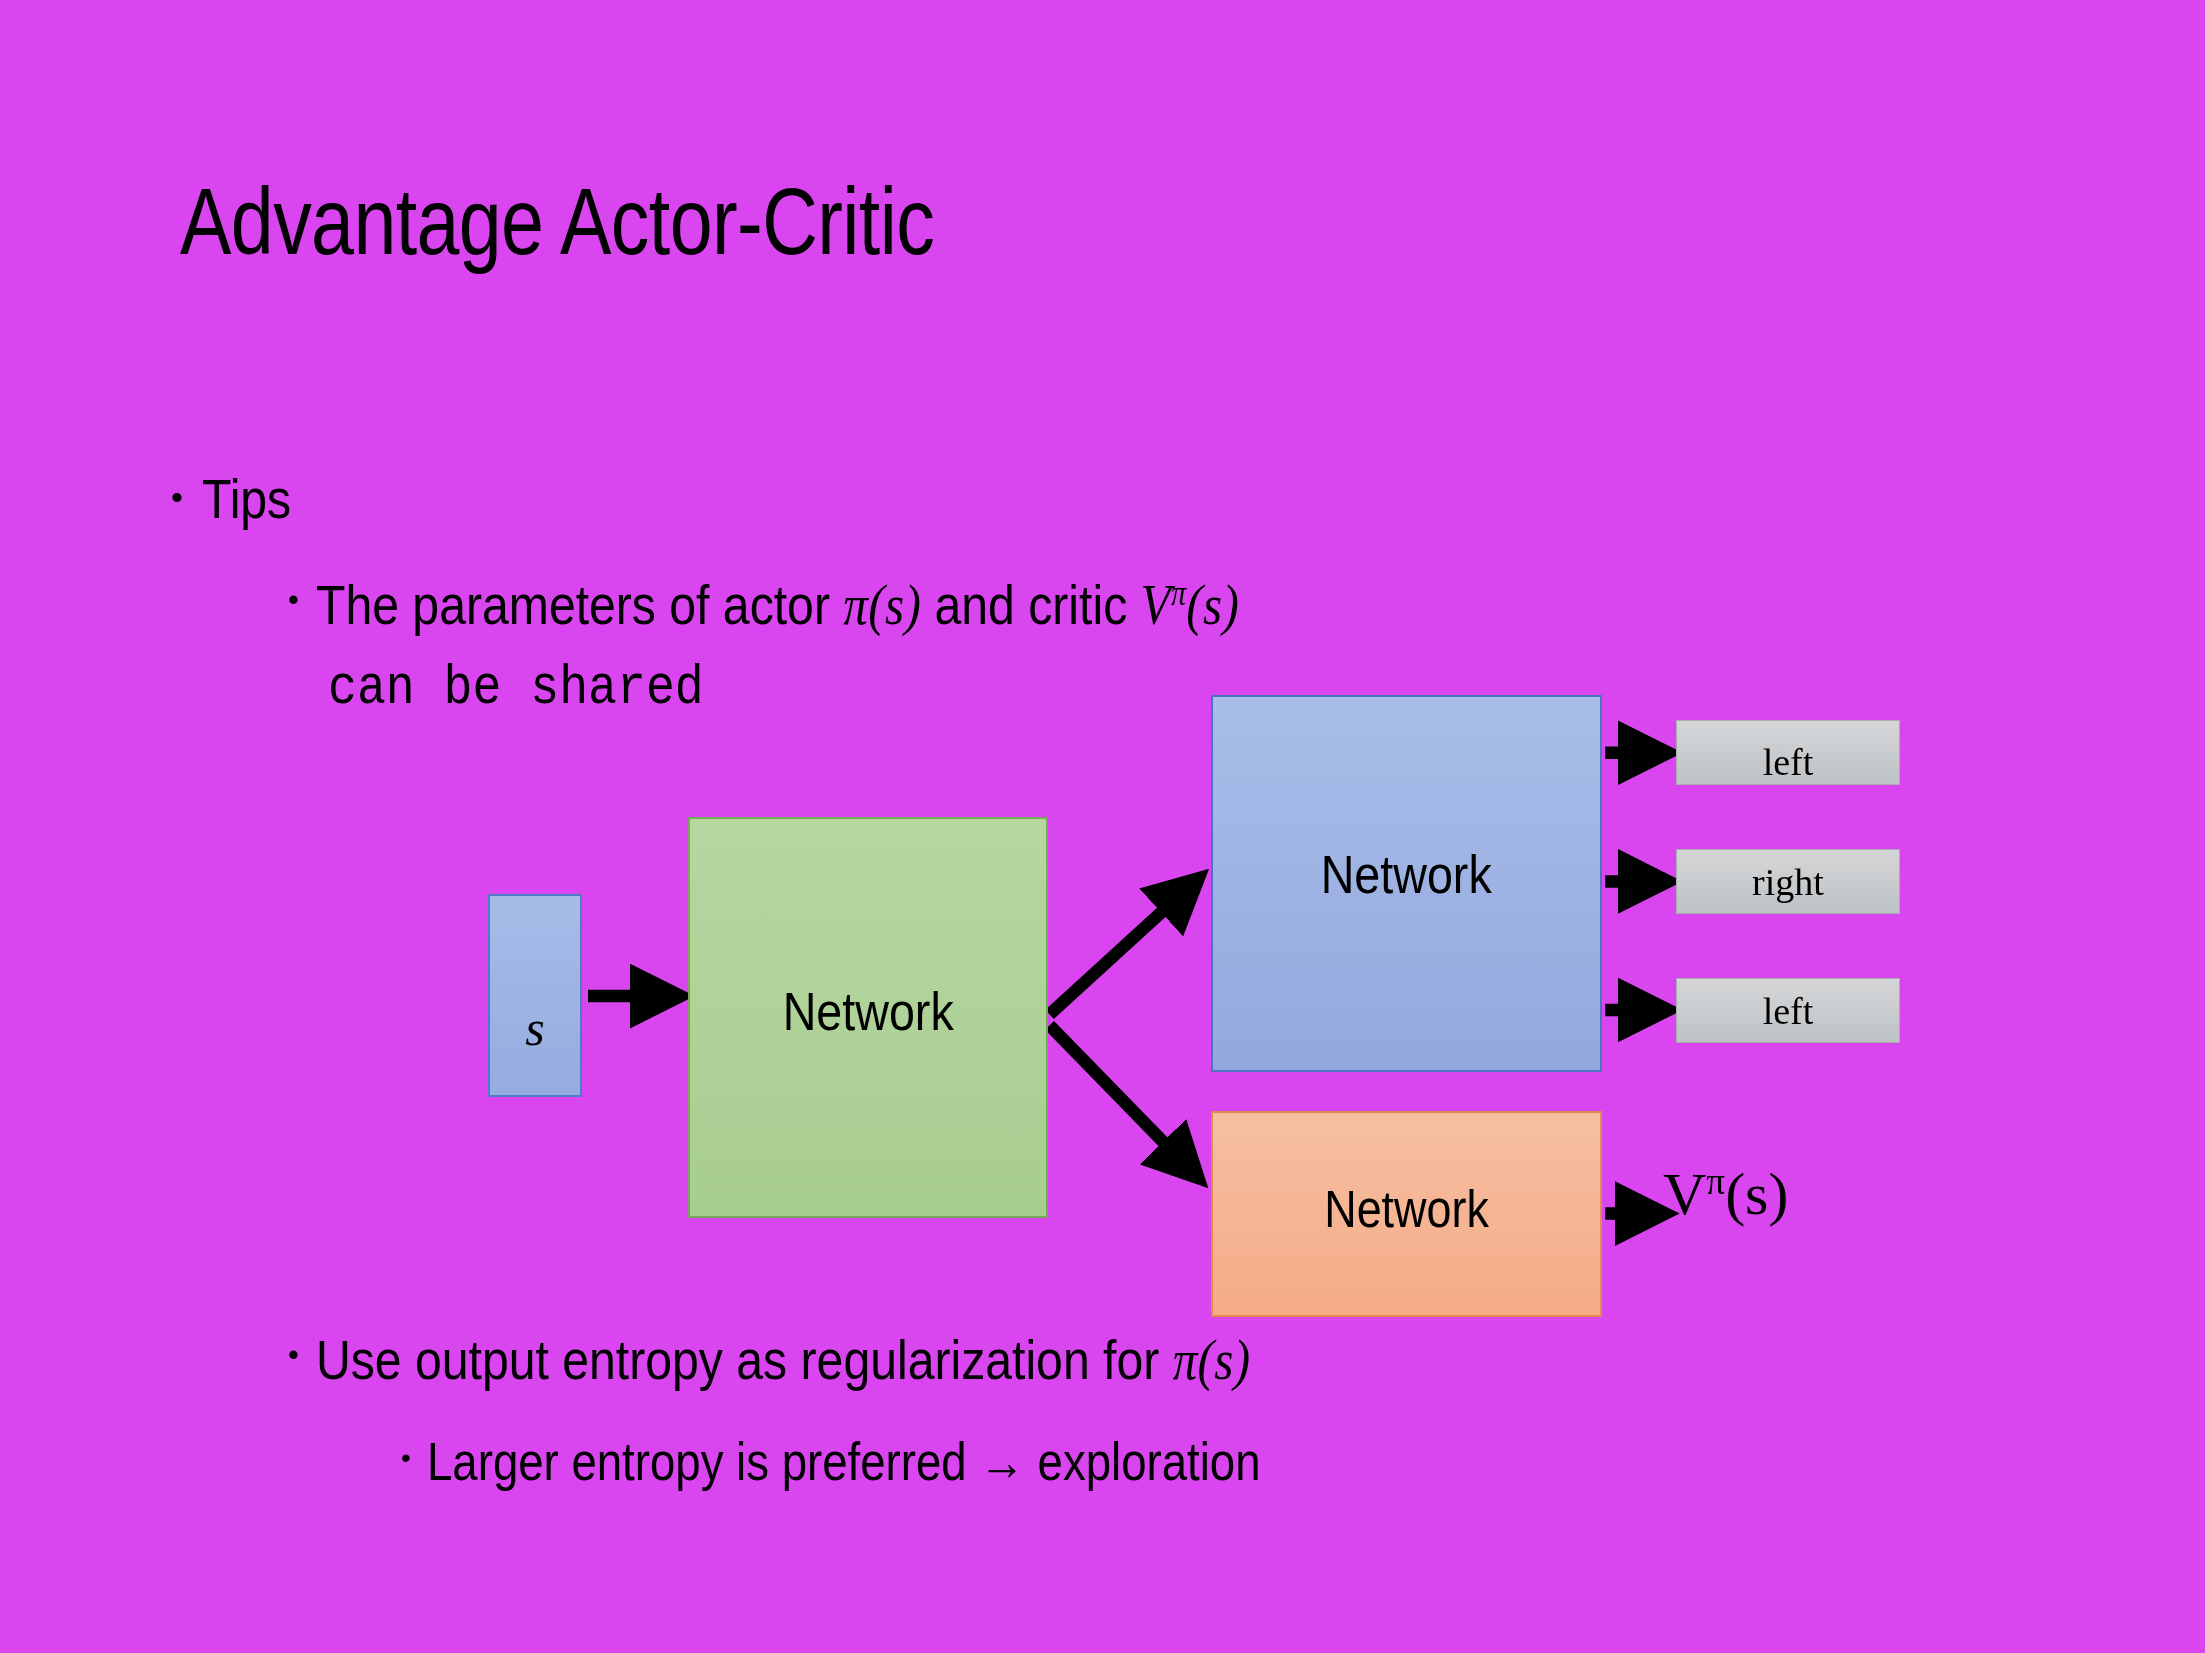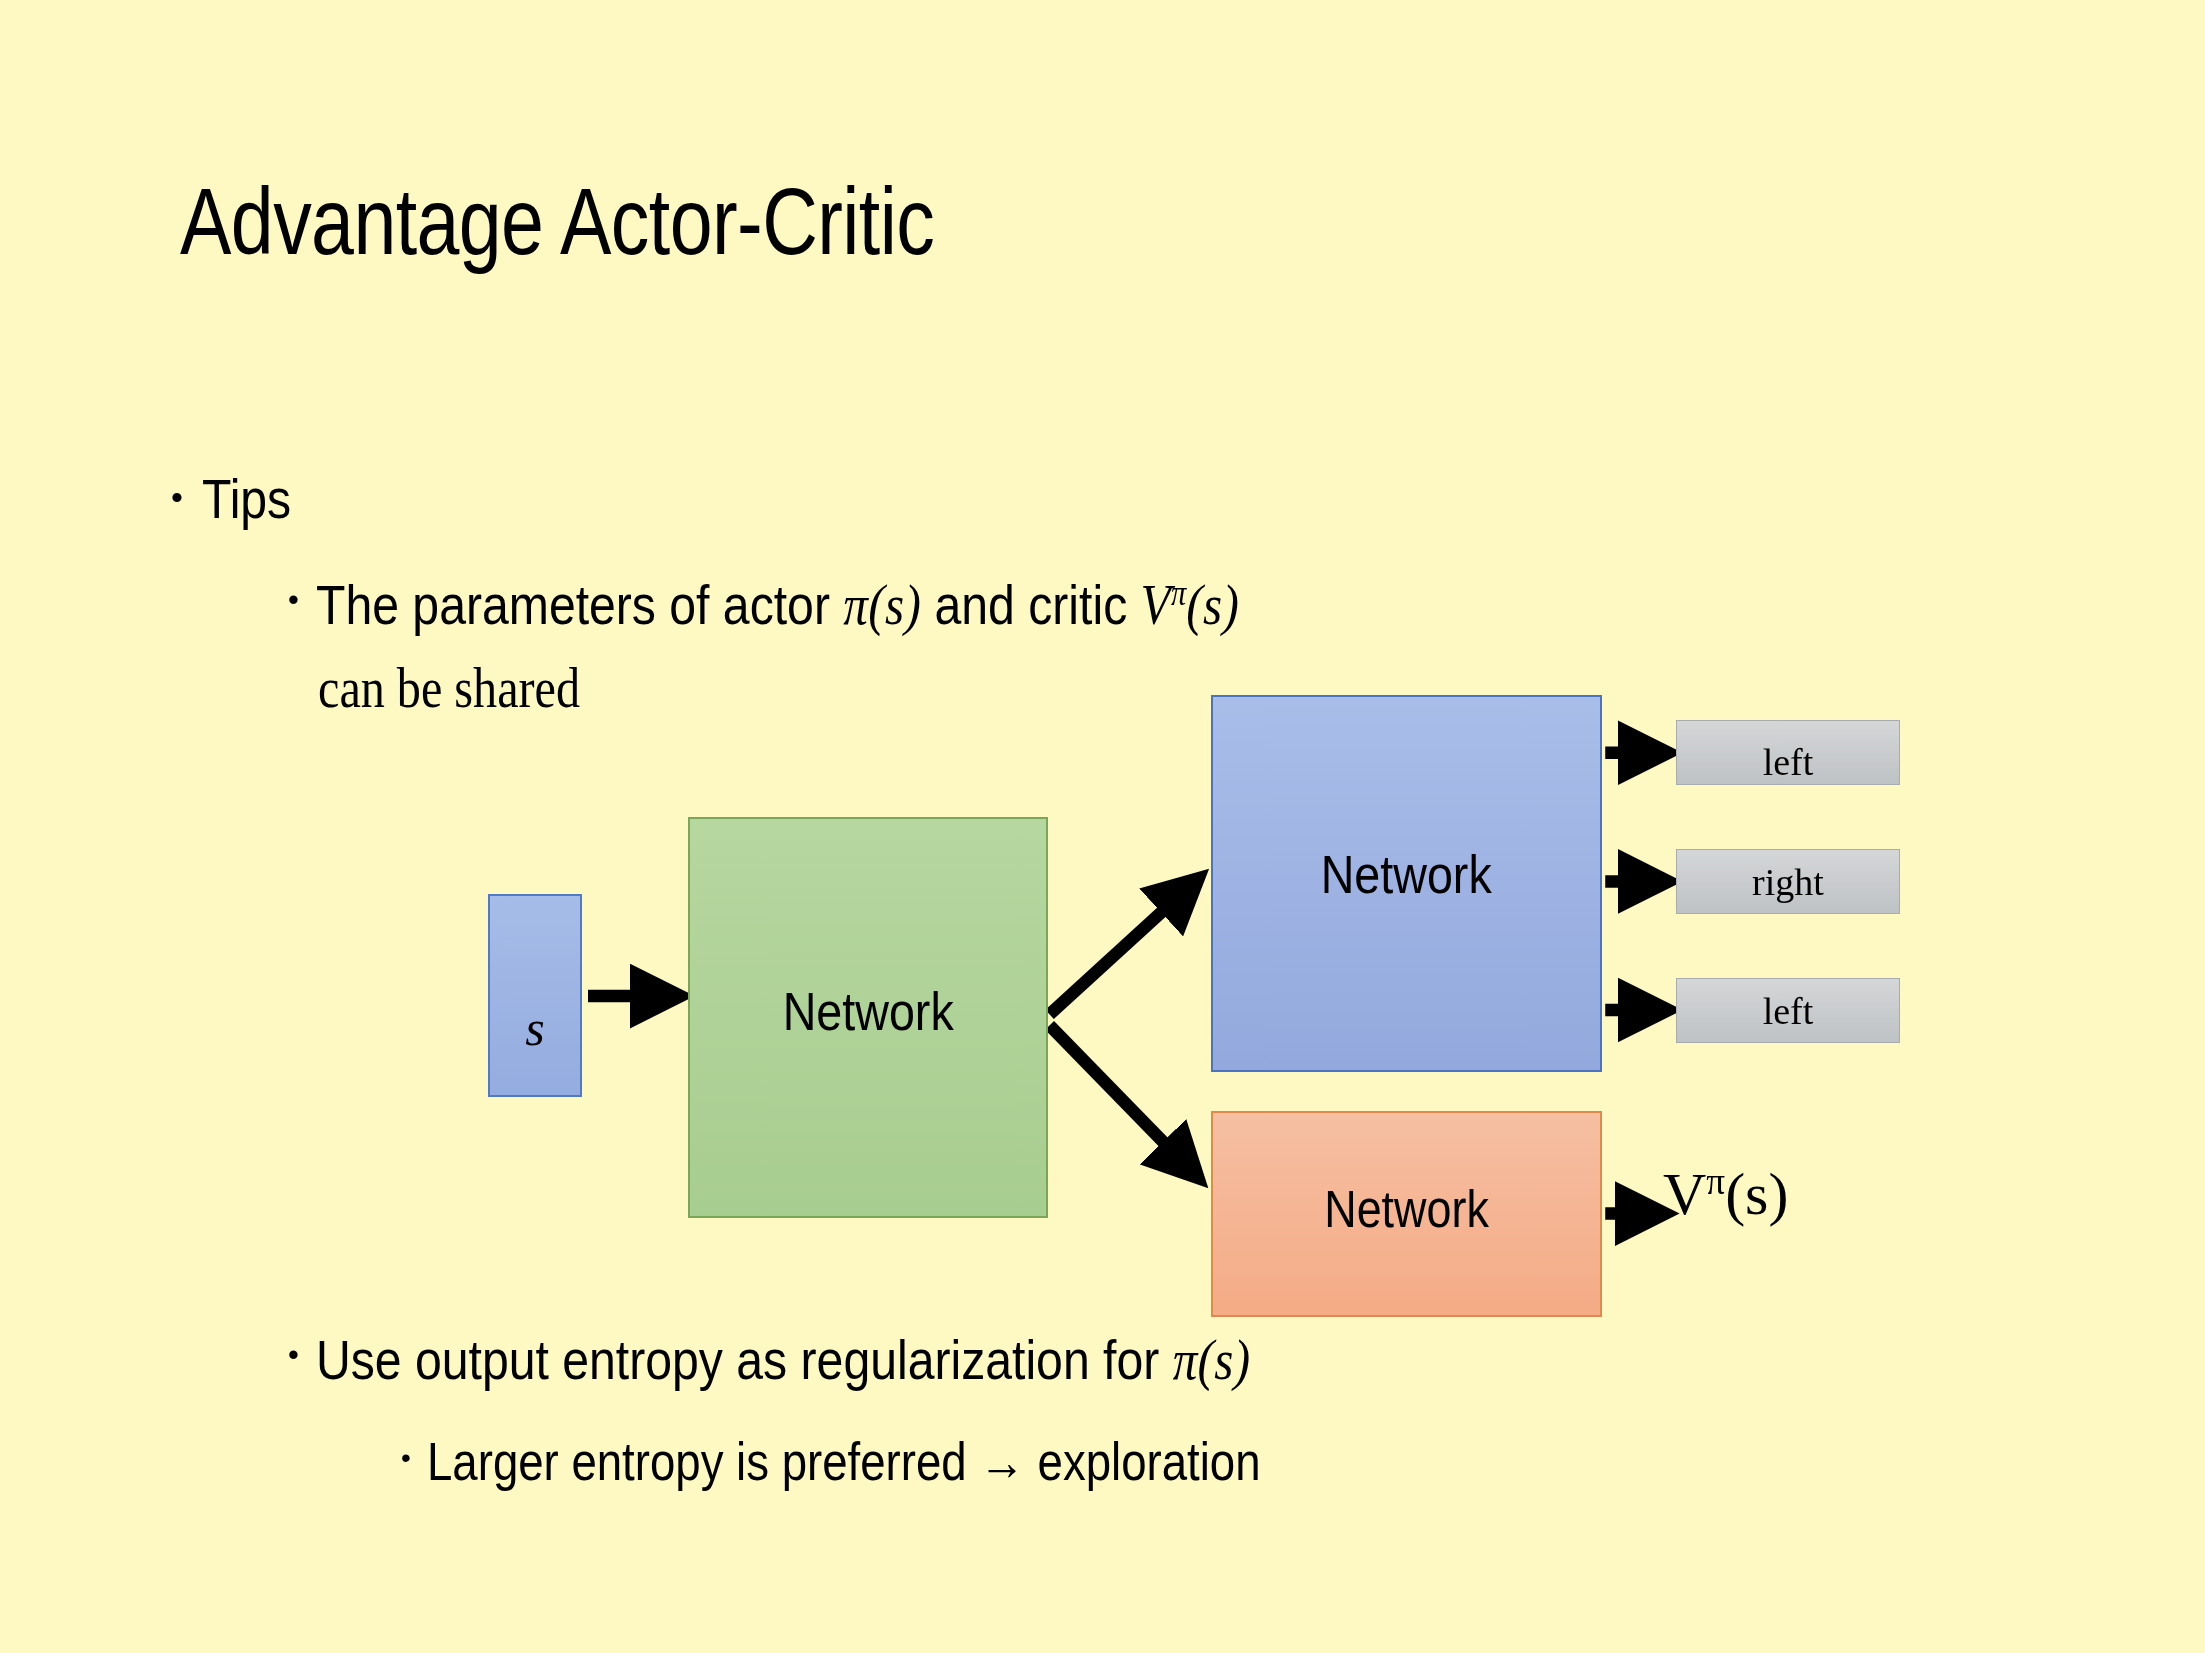--- a/index.html
+++ b/index.html
@@ -13,21 +13,21 @@
     height: 1654px;
     position: relative;
     overflow: hidden;
     font-family: "Liberation Sans", sans-serif;
     color: #000000;
   }
 
   .slide {
     position: absolute;
     inset: 0;
-    background: #fef9c3;
+    background: #d946ef;
   }
 
   
   .slide-title {
     position: absolute;
     left: 180px;
     top: 171px;
     width: 1838px;
     font-family: "Liberation Sans", sans-serif;
     font-size: 94px;
@@ -93,24 +93,24 @@
   }
   .lvl3 .bullet-mark { font-size: 28px; padding-right: 16px; position: relative; top: 11.8px; }
 
   #bullet-tips     { top: 468px; }
   #bullet-params   { top: 572px; }
   #bullet-entropy  { top: 1327px; }
   #bullet-larger   { top: 1432px; }
 
   .wrap-line2 {
     position: absolute;
-    left: 318px;
+    left: 328px;
     top: 656px;
     font-size: 56px;
-    font-family: Liberation Serif, serif;
+    font-family: Liberation Mono, monospace;
     white-space: nowrap;
   }
   .wrap-line2 span {
     display: inline-block;
     transform: scaleX(0.86);
     transform-origin: left top;
   }
 
   
   .math {

